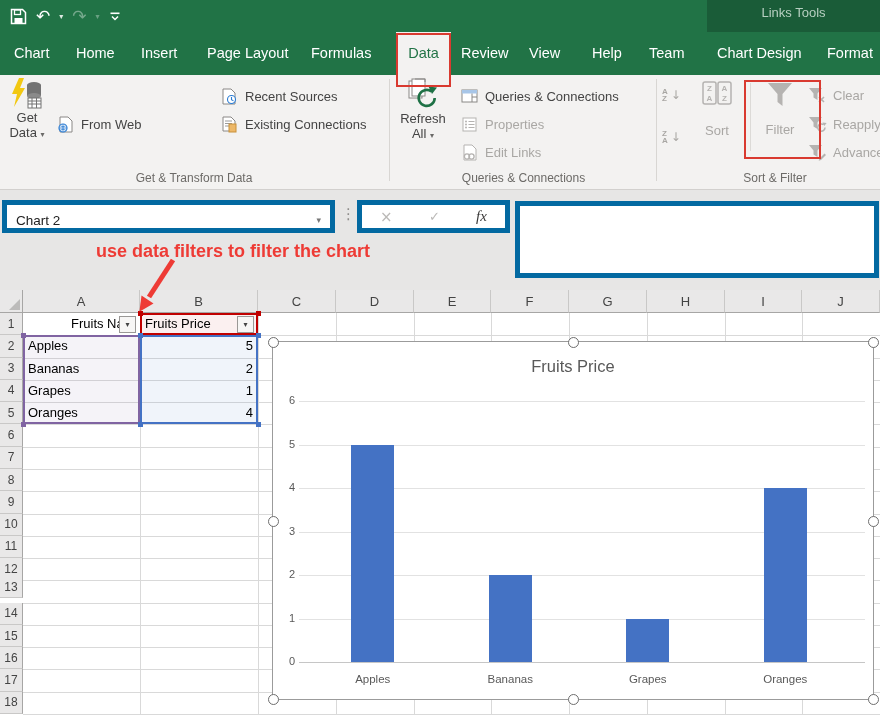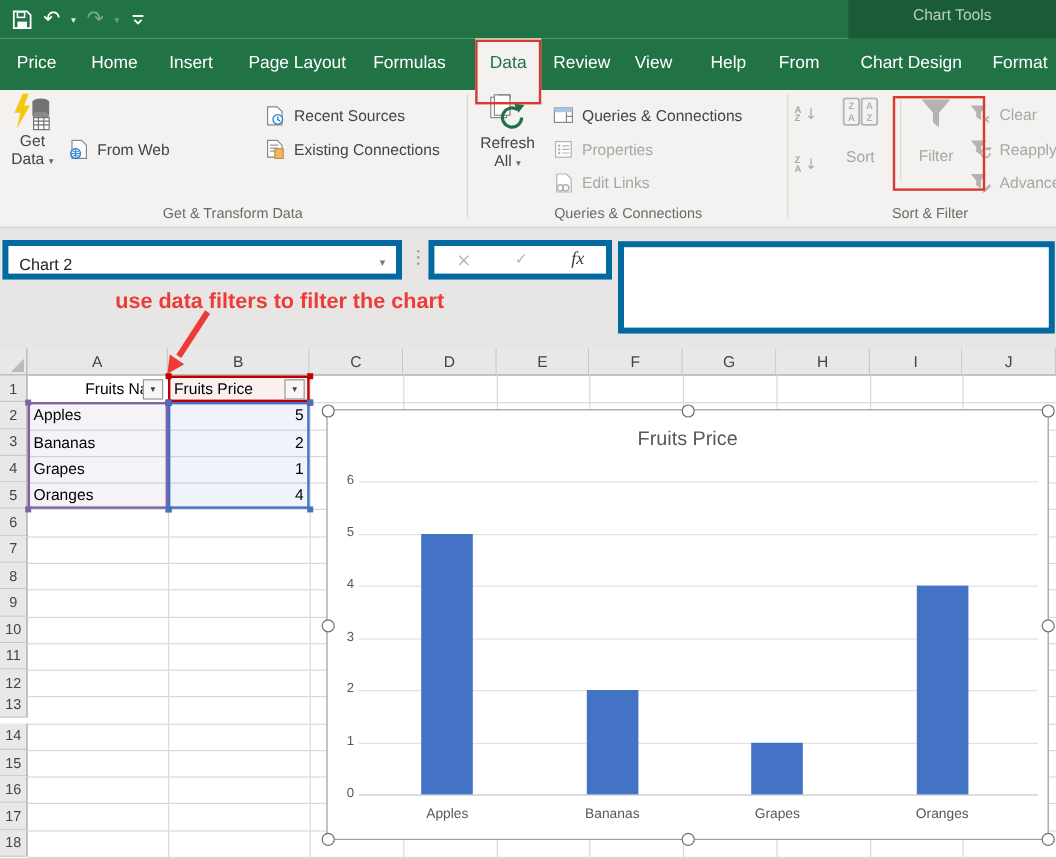--- a/index.html
+++ b/index.html
@@ -67,21 +67,21 @@
   .cxlab{position:absolute;text-align:center;font-size:11.5px;color:#595959;}
   .handle{position:absolute;width:11px;height:11px;border-radius:50%;background:#fff;border:1.5px solid #6E6E6E;box-sizing:border-box;z-index:12;}
 </style>
 </head>
 <body>
 
 <div id="app">
 
   <div class="titlebar"></div>
   <div class="ctxblock">
-    <div class="ctxlabel">Chart Tools</div>
+    <div class="ctxlabel">Links Tools</div>
   </div>
   <div class="qat">
     <span class="qbtn">
       <svg width="17" height="17" viewBox="0 0 17 17">
         <path d="M1.5 1.5 h11 l3 3 v11 h-14 z" fill="none" stroke="#fff" stroke-width="1.5"></path>
         <rect x="4.5" y="2" width="6" height="4.5" fill="none" stroke="#fff" stroke-width="1.3"></rect>
         <rect x="4.5" y="10" width="8" height="5.5" fill="#fff"></rect>
       </svg>
     </span>
     <span class="qbtn icfont" style="font-size:17px">
@@ -94,30 +94,30 @@
     <span class="qcaret icfont" style="opacity:.38">▾</span>
     <span class="qbtn">
       <svg width="12" height="12" viewBox="0 0 12 12">
         <rect x="1.5" y="2.5" width="9" height="1.6" fill="#fff"></rect>
         <path d="M3 6.5 L6 9.5 L9 6.5" stroke="#fff" fill="none" stroke-width="1.5"></path>
       </svg>
     </span>
   </div>
   <div class="tabrow"></div>
   <div id="tabs">
-      <div class="tab" style="left: 14px;">Price</div>
+      <div class="tab" style="left: 14px;">Chart</div>
       <div class="tab" style="left: 76px;">Home</div>
       <div class="tab" style="left: 141px;">Insert</div>
       <div class="tab" style="left: 207px;">Page Layout</div>
       <div class="tab" style="left: 311px;">Formulas</div>
       <div class="tab active" style="left: 396px; width: 55px;">Data</div>
       <div class="tab" style="left: 461px;">Review</div>
       <div class="tab" style="left: 529px;">View</div>
       <div class="tab" style="left: 592px;">Help</div>
-      <div class="tab" style="left: 649px;">From</div>
+      <div class="tab" style="left: 649px;">Team</div>
       <div class="tab" style="left: 717px;">Chart Design</div>
       <div class="tab" style="left: 827px;">Format</div>
     </div>
   <div class="redbox" style="left:396px;top:33px;width:51px;height:50px;"></div>
 
   <div class="ribbon">
 
     <div class="bigbtn" style="left:2px;top:3px;width:50px;">
       <svg width="34" height="32" viewBox="0 0 34 32">
         <polygon points="9,0 2,16 7,16 4,29 15,10 10,10 14,0" fill="#F2C811"></polygon>

